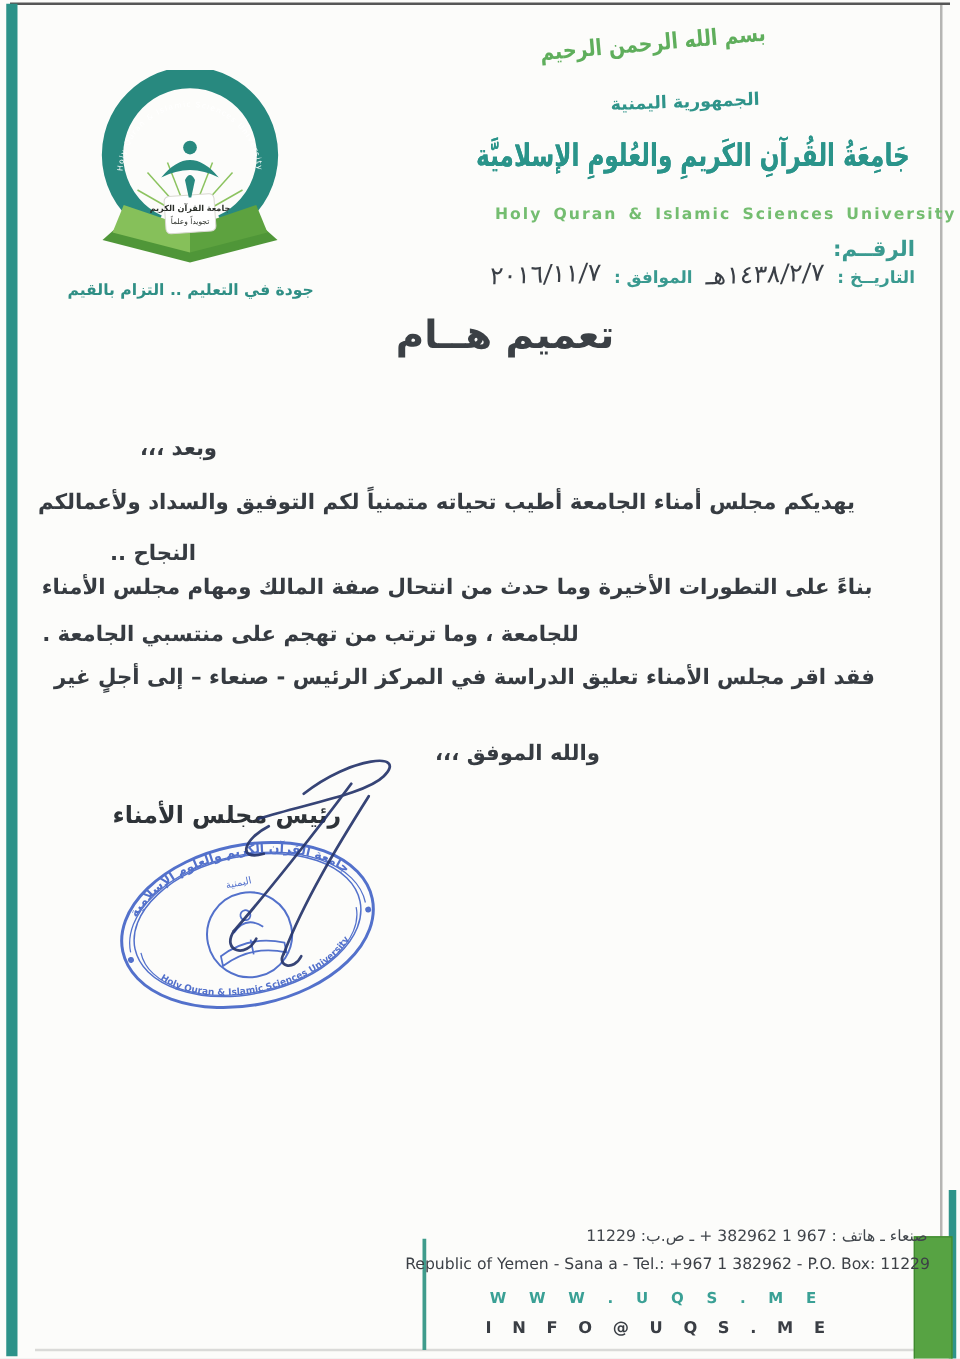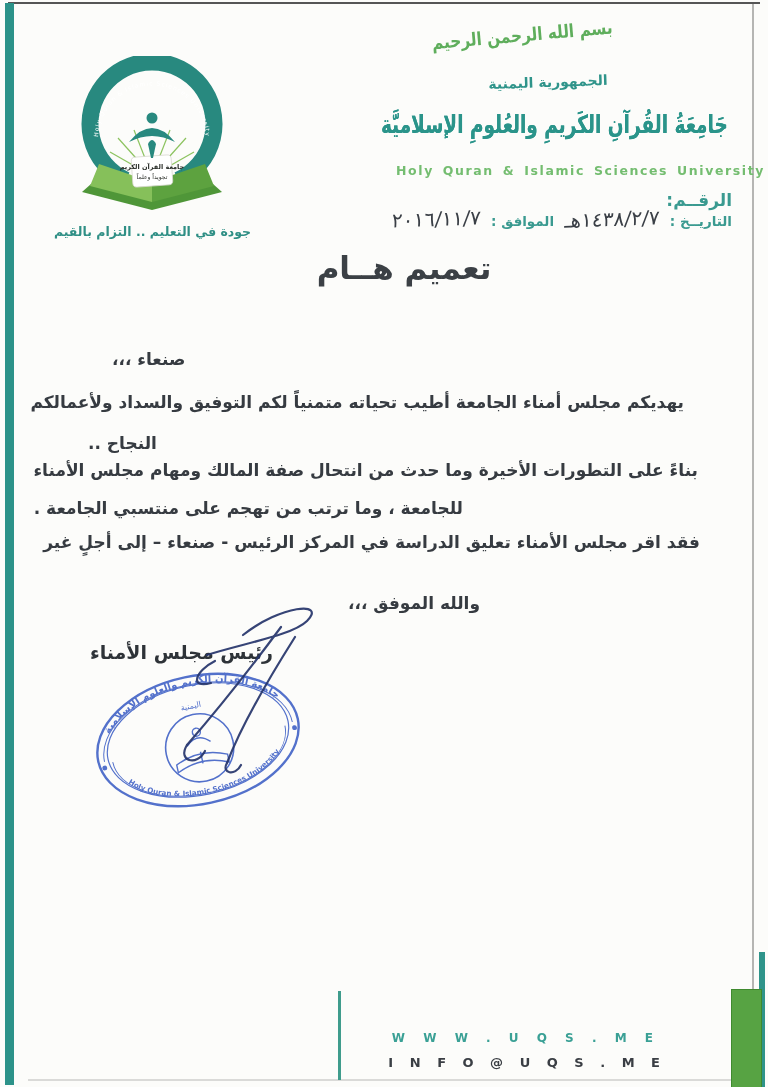--- a/index.html
+++ b/index.html
@@ -119,21 +119,21 @@
   </div>
   <div class="abs date-line">
     <span>التاريــخ :</span>
     <span class="hand">١٤٣٨/٢/٧هـ</span>
     <span>الموافق :</span>
     <span class="hand">٢٠١٦/١١/٧</span>
   </div>
 
   <div class="abs title">تعميم هــام</div>
 
-  <div class="abs bodyline ln-wabad">صنعاء ،،،</div>
+  <div class="abs bodyline ln-wabad">وبعد ،،،</div>
   <div class="abs bodyline ln-p1a">يهديكم مجلس أمناء الجامعة أطيب تحياته متمنياً لكم التوفيق والسداد ولأعمالكم</div>
   <div class="abs bodyline ln-p1b">النجاح ..</div>
   <div class="abs bodyline ln-p2a">بناءً على التطورات الأخيرة وما حدث من انتحال صفة المالك ومهام مجلس الأمناء</div>
   <div class="abs bodyline ln-p3a">فقد اقر مجلس الأمناء تعليق الدراسة في المركز الرئيس -  صنعاء – إلى أجلٍ غير</div>
   <div class="abs bodyline ln-p2b">للجامعة ، وما ترتب من تهجم على منتسبي الجامعة .</div>
   <div class="abs bodyline ln-close">والله الموفق ،،،</div>
 
   <div class="abs sig-title">رئيس مجلس الأمناء</div>
 
   <svg class="abs stamp-svg" viewBox="0 0 228 168">
@@ -167,16 +167,18 @@
       <path d="M148 32 C 186 2, 232 -2, 212 18 C 198 32, 150 40, 112 52"></path>
       <path d="M186 24 C 158 62, 118 112, 92 142"></path>
       <path d="M200 34 C 176 72, 148 118, 132 160"></path>
       <path d="M92 142 C 82 158, 102 164, 110 148"></path>
       <path d="M120 58 C 100 68, 94 86, 116 80"></path>
       <path d="M132 160 C 126 170, 140 174, 146 162"></path>
     </g>
   </svg>
 
   <div class="abs ft-divider"></div>
+  <div class="abs ft-ar">صنعاء ـ هاتف : 967 1 382962 + ـ ص.ب: 11229</div>
+  <div class="abs ft-en">Republic of Yemen - Sana a - Tel.: +967 1 382962 - P.O. Box: 11229</div>
   <div class="abs ft-web">W W W . U Q S . M E</div>
   <div class="abs ft-mail">I N F O @ U Q S . M E</div>
 
 </div>
 
 </body></html>

